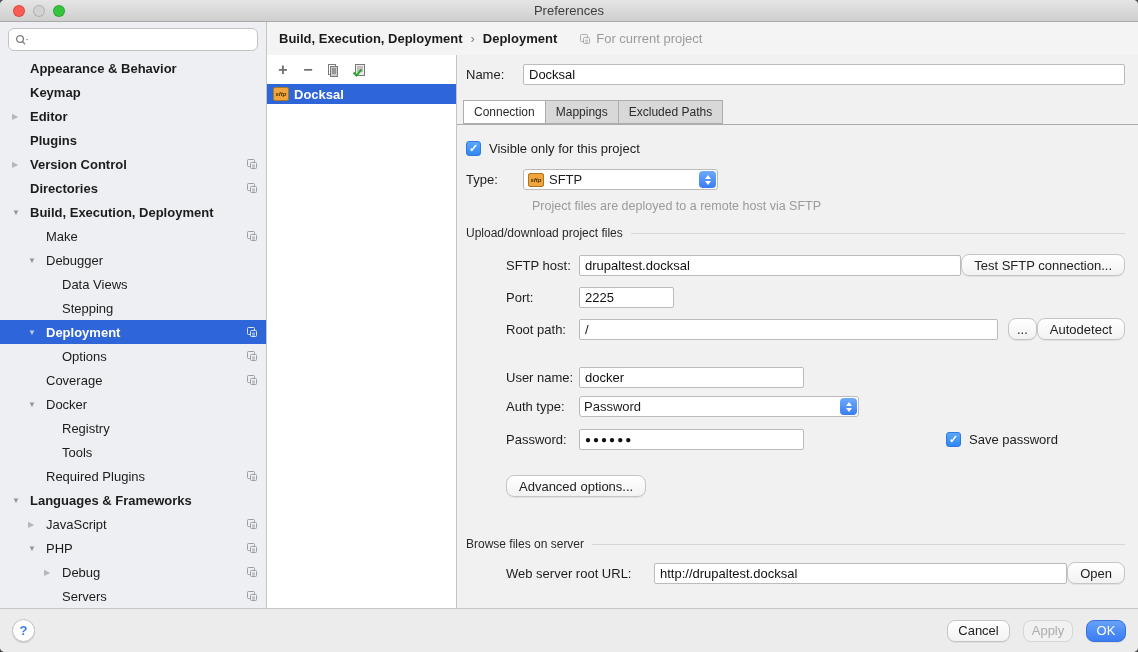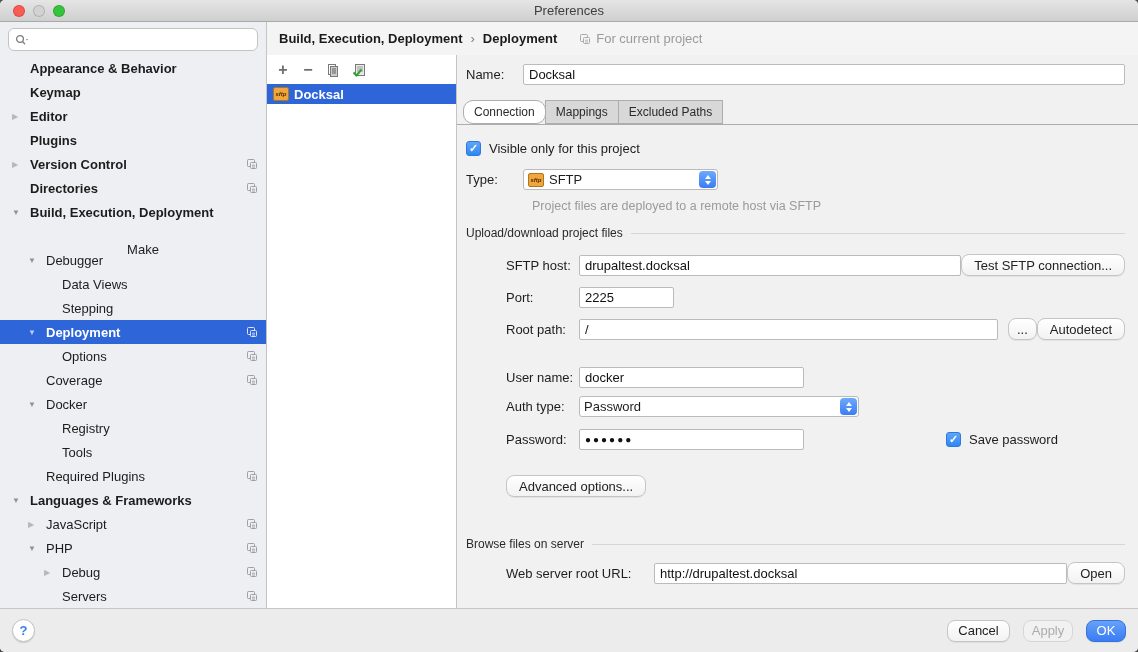--- a/index.html
+++ b/index.html
@@ -72,21 +72,21 @@
   input.field { height:21px; border:1px solid #BBBBBB; border-radius:2px; background:#fff; font-size:13px;
                 padding:0 5px; font-family:"Liberation Sans",sans-serif; color:#111; }
   .btn { height:22px; padding:0 12px; background:linear-gradient(#FFFFFF,#F2F2F2); border:1px solid #C5C5C5;
          border-radius:8px; font-size:13px; color:#222; box-shadow:0 1px 0 rgba(0,0,0,.06); cursor:default;
          font-family:"Liberation Sans",sans-serif; }
 
   
   .tabstrip { margin:15px -13px 0 -9px; padding-left:6px; display:flex; align-items:flex-end; border-bottom:1px solid #ADADAD; }
   .tab { font-size:12px; padding:4px 10px 4px 10px; background:#D8D8D8; border:1px solid #ADADAD; margin-right:-1px;
          color:#2B2B2B; position:relative; }
-  .tab.active { background:#FFFFFF; z-index:1;border-radius:10px; }
+  .tab.active { background:#FFFFFF; z-index:1; }
 
   
   .cb { width:15px; height:15px; border-radius:3px; background:linear-gradient(#5CA6F8,#2F87F4); border:1px solid #2E79DD;
         display:inline-flex; align-items:center; justify-content:center; color:#fff; font-size:11px; font-weight:bold;
         flex:0 0 15px; }
   .cb:not(.checked){ background:#fff; border:1px solid #B9B9B9; color:transparent; }
   .cb-label { margin-left:8px; }
 
   
   .select { height:21px; background:#fff; border:1px solid #BBBBBB; border-radius:3px; position:relative;
@@ -172,21 +172,21 @@
             <svg class="proj-icon" width="12" height="12" viewBox="0 0 12 12">
               <rect x="1.5" y="1.5" width="7" height="7" rx="1" fill="none" stroke="currentColor"></rect>
               <rect class="front" x="4.5" y="4.5" width="6" height="6" rx="1" stroke="currentColor"></rect>
               <path d="M6 7.2h3 M6 9h3" stroke="currentColor" stroke-width="0.9" fill="none"></path>
             </svg>
           </div>
           <div class="tree-row" style="padding-left: 12px;">
             <span class="arrow expanded">▼</span>
             <span class="tlabel b">Build, Execution, Deployment</span>
           </div>
-          <div class="tree-row" style="padding-left: 28px; flex-direction: column;">
+          <div class="tree-row" style="padding-left: 28px;">
             <span class="arrow none"></span>
             <span class="tlabel">Make</span>
             <svg class="proj-icon" width="12" height="12" viewBox="0 0 12 12">
               <rect x="1.5" y="1.5" width="7" height="7" rx="1" fill="none" stroke="currentColor"></rect>
               <rect class="front" x="4.5" y="4.5" width="6" height="6" rx="1" stroke="currentColor"></rect>
               <path d="M6 7.2h3 M6 9h3" stroke="currentColor" stroke-width="0.9" fill="none"></path>
             </svg>
           </div>
           <div class="tree-row" style="padding-left: 28px;">
             <span class="arrow expanded">▼</span>

